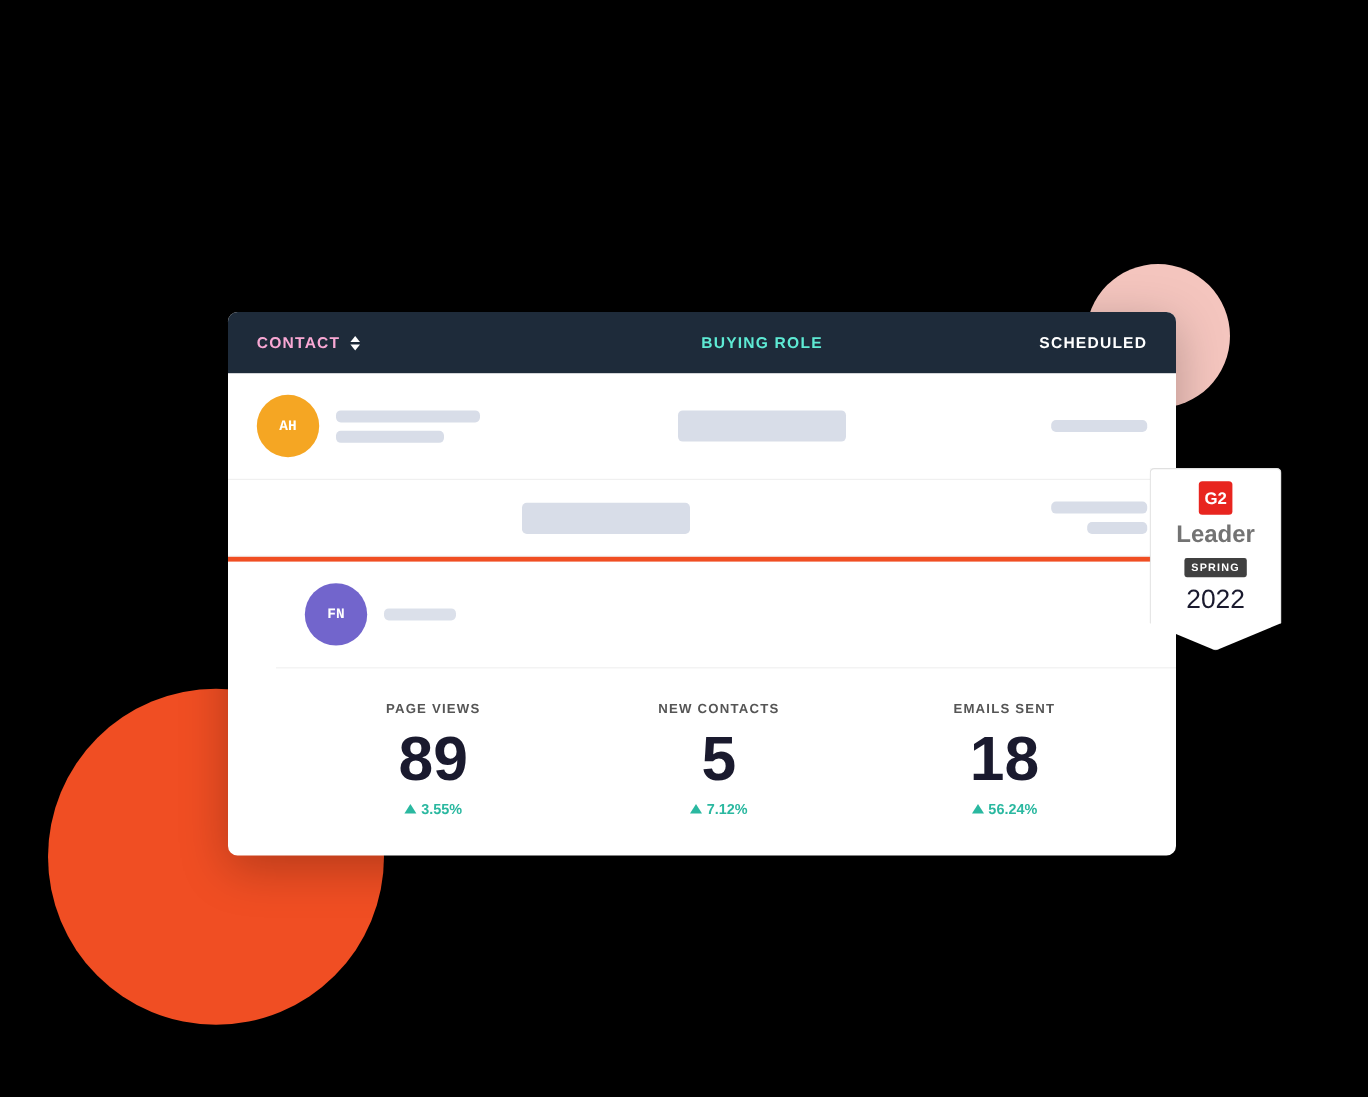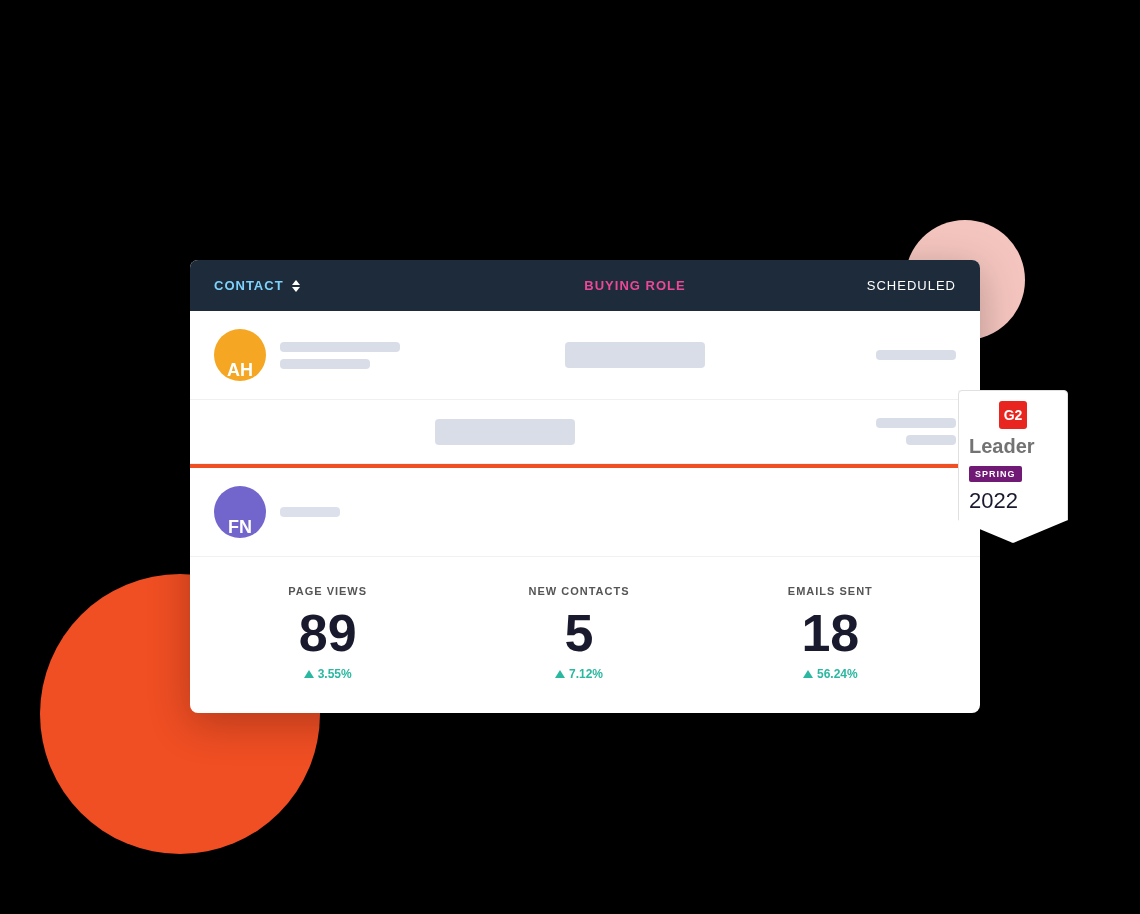--- a/index.html
+++ b/index.html
@@ -56,21 +56,21 @@
       align-items: center;
       padding: 18px 24px;
       gap: 0;
     }
 
     .th-contact {
       display: flex;
       align-items: center;
       gap: 8px;
       width: 260px;
-      color: #7dd3fc;
+      color: #f9a8d4;
       font-size: 13px;
       font-weight: 700;
       letter-spacing: 1px;
       text-transform: uppercase;
     }
 
     .sort-icon {
       display: flex;
       flex-direction: column;
       gap: 2px;
@@ -89,33 +89,33 @@
     }
 
     .sort-icon .down {
       border-left: 4px solid transparent;
       border-right: 4px solid transparent;
       border-top: 5px solid #fff;
     }
 
     .th-buying-role {
       flex: 1;
-      color: #ec4899;
+      color: #5eead4;
       font-size: 13px;
       font-weight: 700;
       letter-spacing: 1px;
       text-transform: uppercase;
       text-align: center;
     }
 
     .th-scheduled {
       width: 160px;
       color: #fff;
       font-size: 13px;
-      font-weight: 400;
+      font-weight: 700;
       letter-spacing: 1px;
       text-transform: uppercase;
       text-align: right;
     }
 
     
     .table-row {
       display: flex;
       align-items: center;
       padding: 18px 24px;
@@ -131,26 +131,27 @@
       align-items: center;
       gap: 14px;
       width: 260px;
     }
 
     .avatar {
       width: 52px;
       height: 52px;
       border-radius: 50%;
       display: flex;
-      align-items: flex-end;
+      align-items: center;
       justify-content: center;
       color: #fff;
-      font-size: 18px;
+      font-size: 12px;
       font-weight: 700;
       flex-shrink: 0;
+      font-family: Liberation Mono, monospace;
     }
 
     .avatar-ah { background: #f5a623; }
     .avatar-em { background: #2ab8a0; }
     .avatar-fn { background: #6355c7; }
 
     .contact-lines {
       display: flex;
       flex-direction: column;
       gap: 7px;
@@ -260,20 +261,21 @@
       z-index: 20;
     }
 
     .g2-badge-inner {
       background: #fff;
       border: 1px solid #e0e0e0;
       border-radius: 4px;
       box-shadow: 0 4px 16px rgba(0,0,0,0.15);
       clip-path: polygon(0 0, 100% 0, 100% 85%, 50% 100%, 0 85%);
       padding: 10px 10px 28px 10px;
+      text-align: center;
     }
 
     .g2-logo {
       background: #e8251f;
       color: #fff;
       font-size: 14px;
       font-weight: 900;
       border-radius: 3px;
       width: 28px;
       height: 28px;
@@ -285,40 +287,41 @@
 
     .g2-leader {
       font-size: 20px;
       font-weight: 800;
       color: #737373;
       line-height: 1.1;
       margin-bottom: 6px;
     }
 
     .g2-spring-banner {
-      background: #701a75;
+      background: #404040;
       color: #fff;
       font-size: 9px;
       font-weight: 700;
       letter-spacing: 1px;
       padding: 3px 6px;
       border-radius: 2px;
       margin-bottom: 6px;
       display: inline-block;
     }
 
     .g2-year {
       font-size: 22px;
       font-weight: 400;
       color: #1a1a2e;
     }
 
     
     .fn-row-wrapper {
       position: relative;
+      margin-left: 40px;
     }
 
     .fn-row-wrapper .table-row {
       opacity: 0.9;
     }
   </style>
 </head>
 <body>
 
 <div class="pink-circle"></div>

